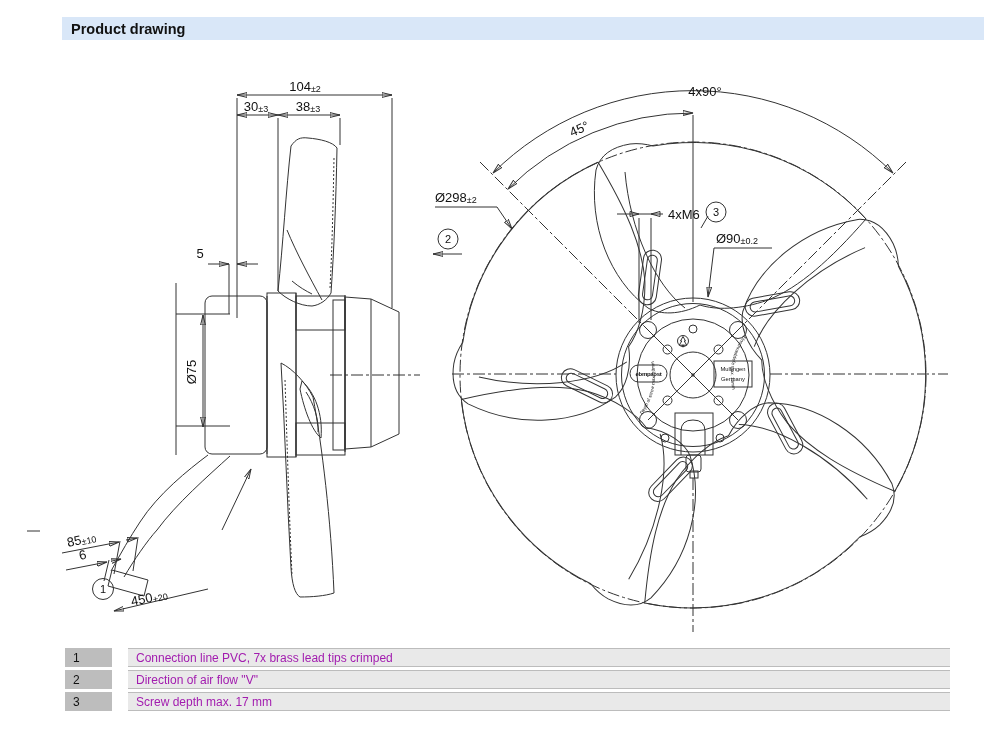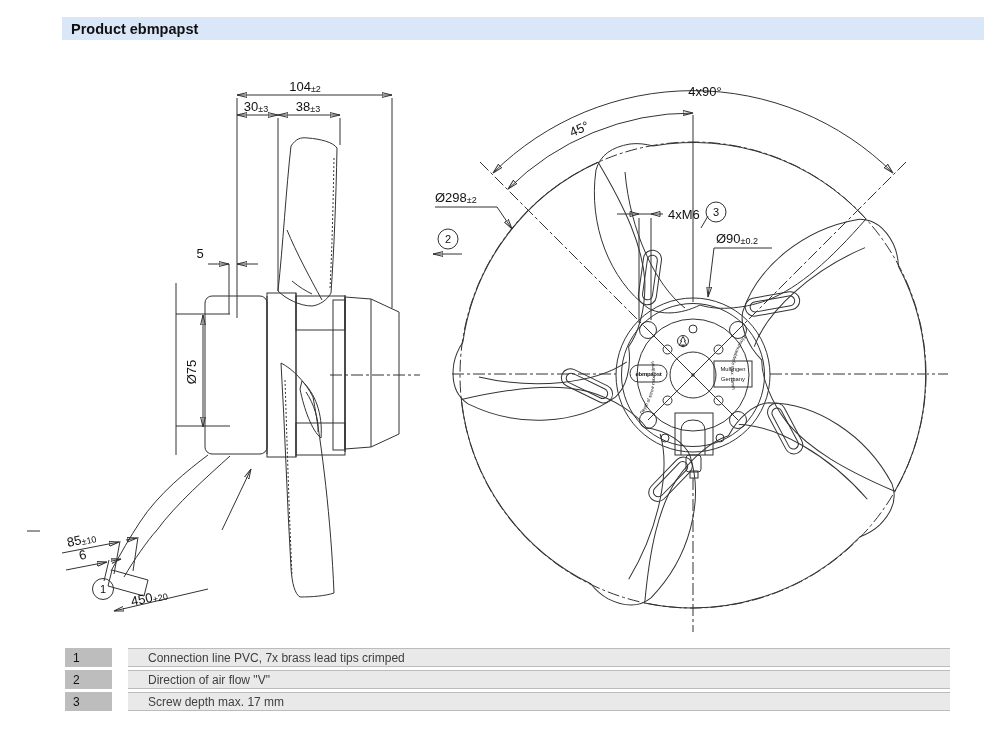--- a/index.html
+++ b/index.html
@@ -31,29 +31,29 @@
   .mid{text-anchor:middle;}
   .ser{stroke-dasharray:2 2;stroke-width:0.7;stroke:#555;}
   .bold-sw{stroke-width:2.8;}
   
   .legend{position:absolute;left:65px;top:648px;width:885px;}
   .lrow{display:flex;margin-bottom:3px;height:19px;}
   .lno{width:47px;background:#bdbdbd;font-size:12px;color:#111;display:flex;align-items:center;
        padding-left:8px;box-sizing:border-box;}
   .lgap{width:16px;}
   .ltxt{flex:1;background:#e9e9e9;border-top:1px solid #bcbcbc;border-bottom:1px solid #bcbcbc;
-        font-size:12px;color:#404040;display:flex;align-items:center;padding-left:20px;box-sizing:border-box;}
+        font-size:12px;color:#a21caf;display:flex;align-items:center;padding-left:8px;box-sizing:border-box;}
 </style>
 </head>
 <body>
 
 <div class="page">
 
   <div class="hdr">
-    <span>Product ebmpapst</span>
+    <span>Product drawing</span>
   </div>
 
   <svg class="drawing" viewBox="0 0 1000 740" width="1000" height="740">
     <defs>
       <pattern id="knurl" width="3.2" height="6" patternUnits="userSpaceOnUse">
         <path d="M1.6,0 V6" stroke="#555" stroke-width="0.7"></path>
       </pattern>
       <pattern id="hatch" width="4" height="4" patternUnits="userSpaceOnUse">
         <path d="M0,4 L4,0" stroke="#444" stroke-width="0.7"></path>
       </pattern>

